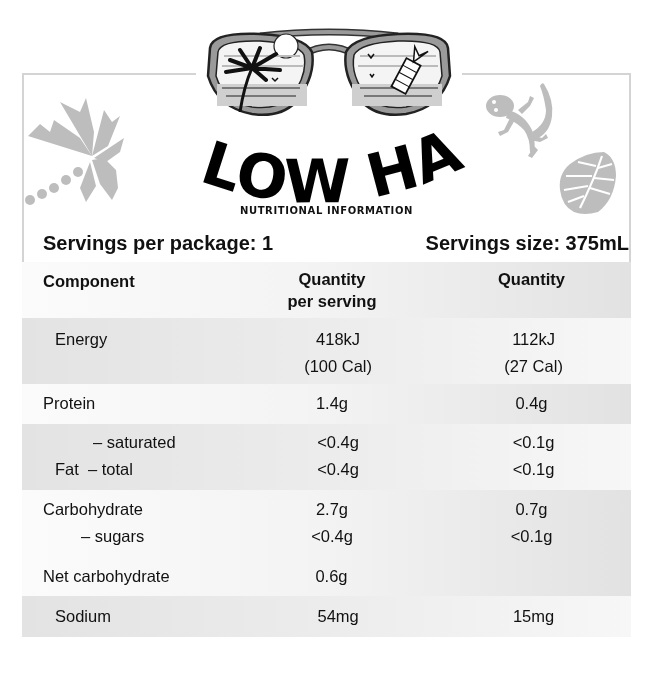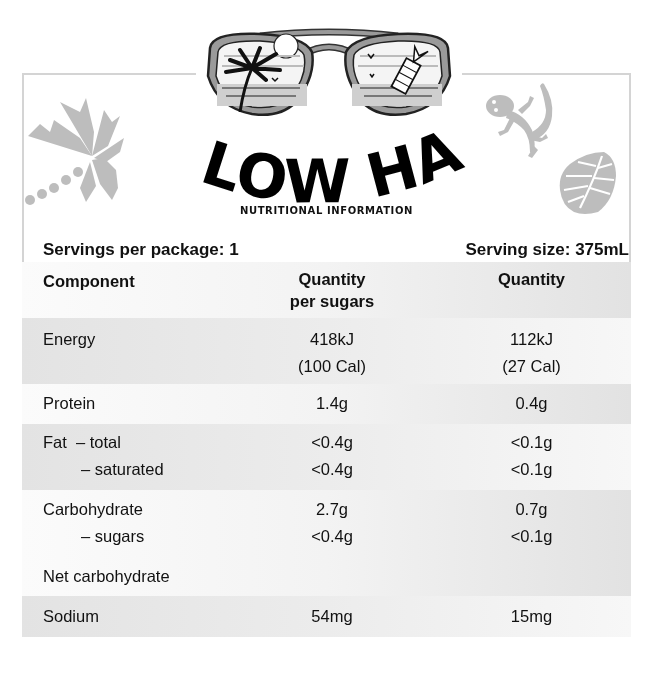--- a/index.html
+++ b/index.html
@@ -6,27 +6,27 @@
   body { width:653px; height:700px; position:relative; overflow:hidden;
          font-family:"Liberation Sans", "DejaVu Sans", sans-serif; color:#111; }
   .frame { position:absolute; left:22px; top:73px; width:609px; height:190px;
            border:2px solid #d4d4d4; border-bottom:none; box-sizing:border-box; }
   .frame-gap { position:absolute; top:70px; left:196px; width:266px; height:8px; background:#fff; }
   .glasses { position:absolute; left:200px; top:26px; width:258px; height:92px; }
   .bg-icon { position:absolute; }
   .logo { position:absolute; left:190px; top:118px; width:280px; height:88px; }
   .subtitle { position:absolute; left:0; width:653px; top:205px; text-align:center;
               font-weight:bold; font-size:10px; letter-spacing:0.6px; font-family:"DejaVu Sans", sans-serif; }
-  .serv-left, .serv-right { position:absolute; top:240px; font-weight:bold; font-size:17px;text-align:center; }
+  .serv-left, .serv-right { position:absolute; top:232px; font-weight:bold; font-size:20px;text-align:center; }
   .serv-left { left:43px; }
   .serv-right { right:24px; }
   .table { position:absolute; left:22px; top:262px; width:609px; }
   .row { position:relative; display:flex; box-sizing:border-box; font-size:16.5px; }
   .row.a { background:linear-gradient(to right, #fbfbfb 0%, #f3f3f3 50%, #e2e2e2 100%); }
-  .row.b { background:linear-gradient(to right, #e3e3e3 0%, #ececec 50%, #f7f7f7 100%); }
+  .row.b { background:linear-gradient(to right, #e3e3e3 0%, #ececec 50%, #f7f7f7 100%);padding-left:12px; }
   .c1 { width:210px; padding-left:21px; box-sizing:border-box; }
   .c2 { width:200px; text-align:center; }
   .c3 { width:199px; text-align:center; }
   .line { height:27px; line-height:27px; }
   .indent { padding-left:38px; }
   .hdr .c1, .hdr .c2, .hdr .c3 { font-weight:bold; }
 </style>
 </head>
 <body>
 
@@ -112,30 +112,30 @@
       <path id="arc" d="M8 62 Q140 112 272 50"></path>
     </defs>
   <text font-family="DejaVu Sans, sans-serif" font-weight="bold" font-size="60" fill="#000" letter-spacing="1">
     <textPath href="#arc">LOW HA</textPath>
   </text>
 </svg>
 
 <div class="subtitle">NUTRITIONAL INFORMATION</div>
 
 <div class="serv-left">Servings per package: 1</div>
-<div class="serv-right">Serving size: 375mL</div>
+<div class="serv-right">Servings size: 375mL</div>
 
 <div class="table">
   <div class="row a hdr" style="height:56px;padding-top:6px">
     <div class="c1">
         <div class="line">Component</div>
       </div>
     <div class="c2">
       <div class="line" style="height:22px;line-height:22px">Quantity</div>
-      <div class="line" style="height:22px;line-height:22px">per sugars</div>
+      <div class="line" style="height:22px;line-height:22px">per serving</div>
     </div>
     <div class="c3">
       <div class="line" style="height:22px;line-height:22px">Quantity</div>
     </div>
   </div>
 
   <div class="row b" style="height:66px;padding-top:8px">
     <div class="c1">
         <div class="line">Energy</div>
       </div>
@@ -156,22 +156,22 @@
     <div class="c2">
         <div class="line">1.4g</div>
       </div>
     <div class="c3">
         <div class="line">0.4g</div>
       </div>
   </div>
 
   <div class="row b" style="height:66px;padding-top:5px">
     <div class="c1">
+        <div class="line indent">– saturated</div>
         <div class="line" style="white-space:pre">Fat  – total</div>
-        <div class="line indent">– saturated</div>
       </div>
     <div class="c2">
         <div class="line">&lt;0.4g</div>
         <div class="line">&lt;0.4g</div>
       </div>
     <div class="c3">
         <div class="line">&lt;0.1g</div>
         <div class="line">&lt;0.1g</div>
       </div>
   </div>
@@ -189,20 +189,23 @@
         <div class="line">0.7g</div>
         <div class="line">&lt;0.1g</div>
       </div>
   </div>
 
 
   <div class="row a" style="height:40px;padding-top:7px">
     <div class="c1">
         <div class="line">Net carbohydrate</div>
       </div>
+    <div class="c3">
+        <div class="line">0.6g</div>
+      </div>
   </div>
 
   <div class="row b" style="height:41px;padding-top:7px">
     <div class="c1">
         <div class="line">Sodium</div>
       </div>
     <div class="c2">
         <div class="line">54mg</div>
       </div>
     <div class="c3">

